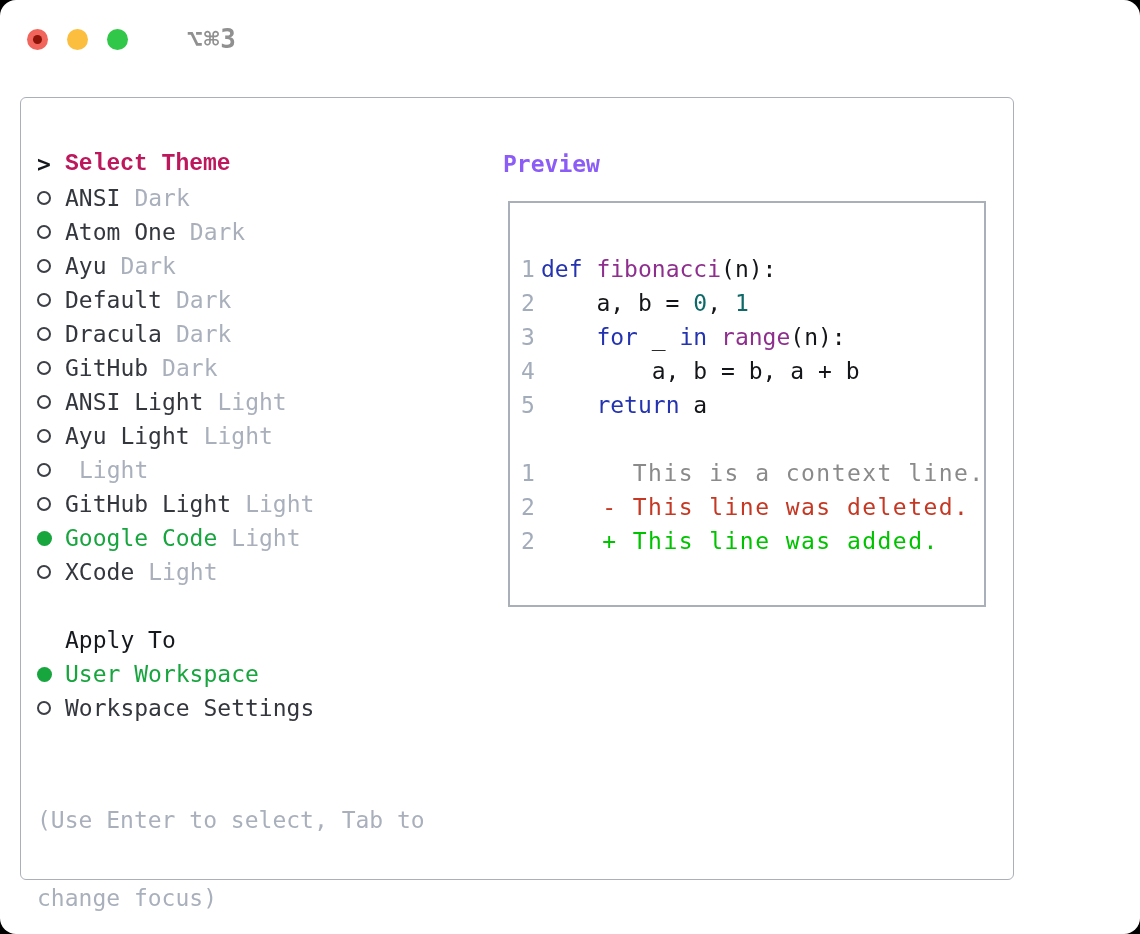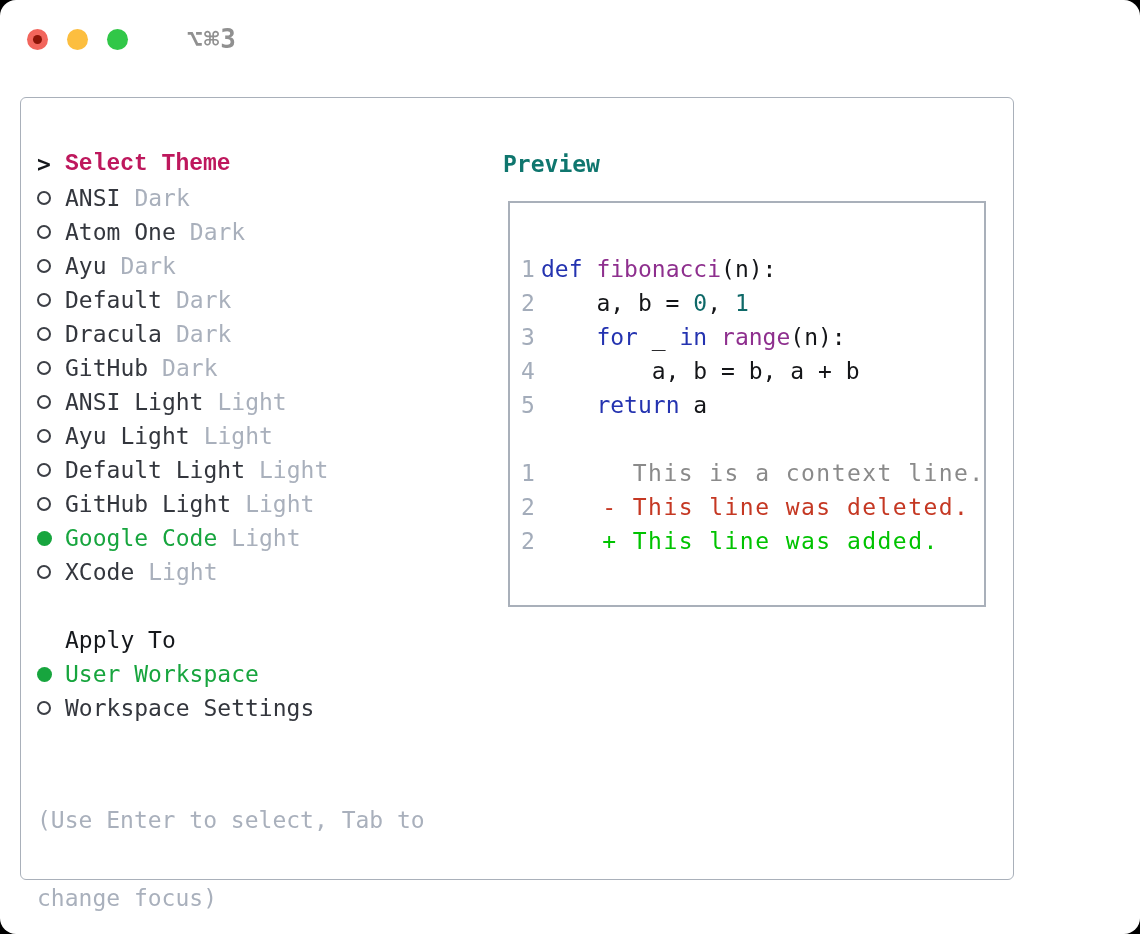--- a/index.html
+++ b/index.html
@@ -27,21 +27,21 @@
   .prompt{font-weight:bold;color:#15181c;}
   .title-label{font-weight:bold;color:#be185d;font-family:Liberation Mono, monospace;}
   .name{color:#33363d;white-space:pre;}
   .name.sel{color:#17a53e;}
   .variant{color:#a9b0bc;margin-left:14px;white-space:pre;}
   .spacer{height:34px;}
   .section-title{color:#15181c;}
   .help{font-size:23px;line-height:34px;color:#a9b0bc;white-space:pre;margin-top:44px;}
 
   
-  .preview-title{position:absolute;left:482px;top:49px;height:34px;line-height:34px;font-size:23px;font-weight:bold;color:#0f766e;}
+  .preview-title{position:absolute;left:482px;top:49px;height:34px;line-height:34px;font-size:23px;font-weight:bold;color:#8b5cf6;}
   .preview-box{position:absolute;left:487px;top:103px;width:478px;height:406px;border:2px solid #a9b0ba;box-sizing:border-box;padding:49px 0 0 11px;overflow:hidden;background:#fff;}
   .code-line{height:34px;line-height:34px;font-size:23px;display:flex;white-space:pre;}
   .ln{width:20px;flex:none;color:#a3acba;}
   .kw{color:#2433b0;}
   .fn{color:#8e2f8e;}
   .num{color:#0e6968;}
   .pl{color:#141518;}
   .ctx{color:#8a8a8a;}
   .del{color:#c53823;}
   .add{color:#00c300;}
@@ -133,21 +133,20 @@
               <span class="circle"></span>
             </span>
     <span class="name">Ayu Light</span>
     <span class="variant">Light</span>
   </div>
 
   <div class="row">
     <span class="marker">
               <span class="circle"></span>
             </span>
-    <span class="name">Default Light</span>
     <span class="variant">Light</span>
   </div>
 
   <div class="row">
     <span class="marker">
               <span class="circle"></span>
             </span>
     <span class="name">GitHub Light</span>
     <span class="variant">Light</span>
   </div>

